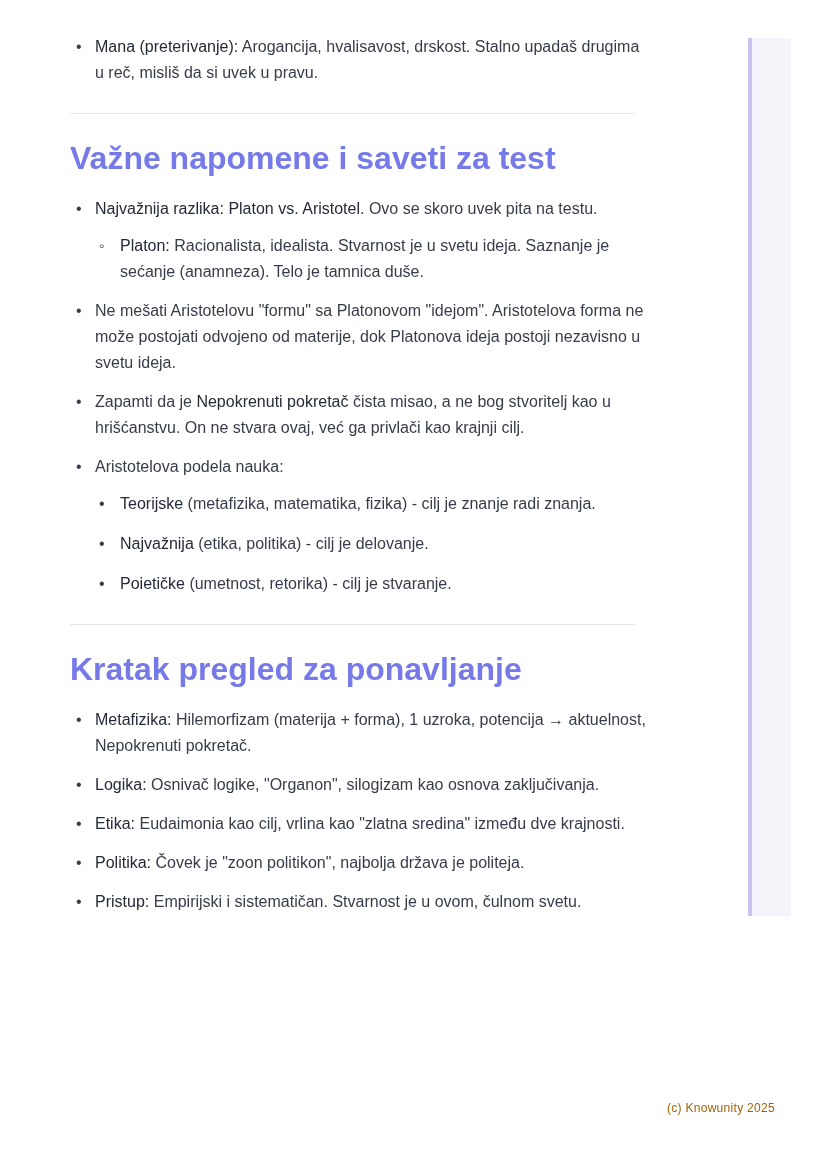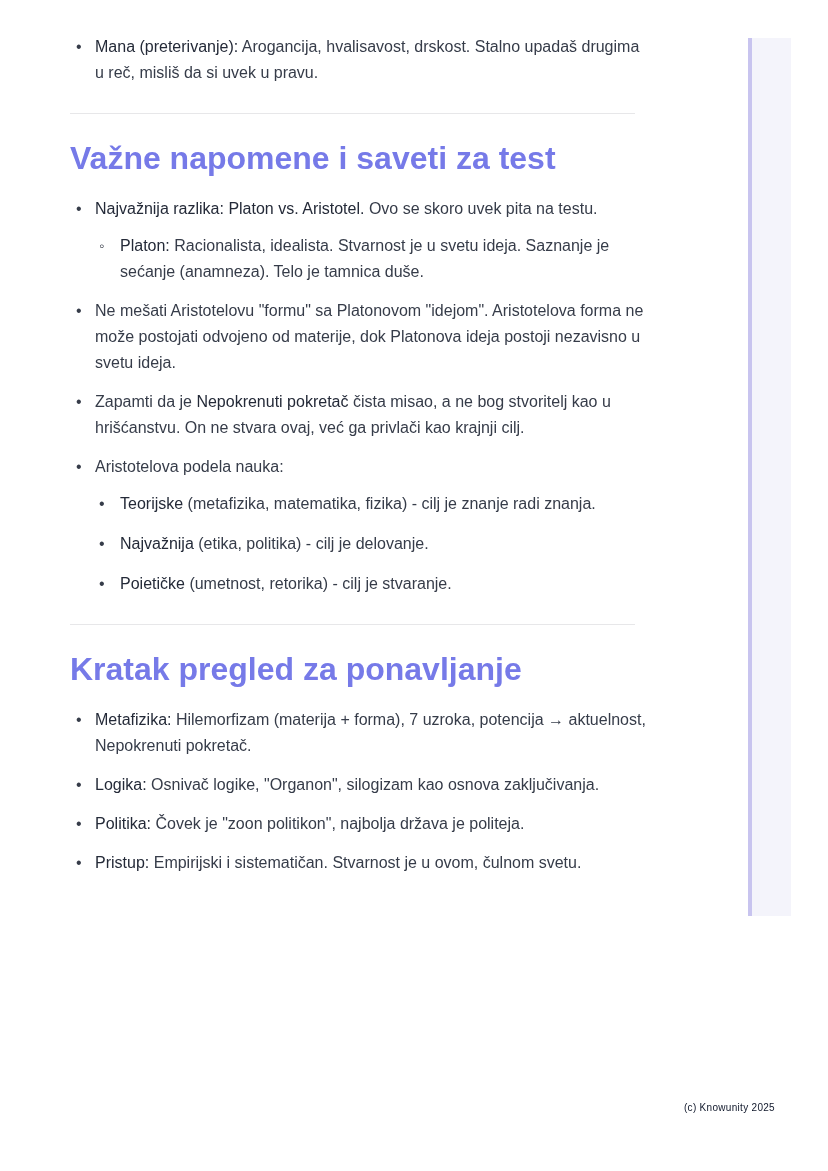--- a/index.html
+++ b/index.html
@@ -67,23 +67,23 @@
   }
   .divider{
     border:none;
     border-top:1px solid #e7e7e9;
     margin:27px 0 0 0;
     width:565px;
   }
   .footer{
     position:absolute;
     top:1101px;right:53px;
-    font-size:10px;
+    font-size:12px;
     line-height:14px;
-    color:#0f172a;
+    color:#a16207;
     letter-spacing:0.3px;
     text-align:right;
   }
 </style>
 </head>
 <body>
 
 <div class="page">
 
   <div class="side-panel"></div>
@@ -139,25 +139,29 @@
       </li>
     </ul>
 
     <hr class="divider">
 
     <h2 class="heading">Kratak pregled za ponavljanje</h2>
 
     <ul class="l1">
       <li>
         <span class="b">Metafizika:</span>
-        <span>Hilemorfizam (materija + forma), 7 uzroka, potencija → aktuelnost, Nepokrenuti pokretač.</span>
+        <span>Hilemorfizam (materija + forma), 1 uzroka, potencija → aktuelnost, Nepokrenuti pokretač.</span>
       </li>
       <li>
         <span class="b">Logika:</span>
         <span>Osnivač logike, "Organon", silogizam kao osnova zaključivanja.</span>
+      </li>
+      <li>
+        <span class="b">Etika:</span>
+        <span>Eudaimonia kao cilj, vrlina kao "zlatna sredina" između dve krajnosti.</span>
       </li>
       <li>
         <span class="b">Politika:</span>
         <span>Čovek je "zoon politikon", najbolja država je politeja.</span>
       </li>
       <li>
         <span class="b">Pristup:</span>
         <span>Empirijski i sistematičan. Stvarnost je u ovom, čulnom svetu.</span>
       </li>
     </ul>

